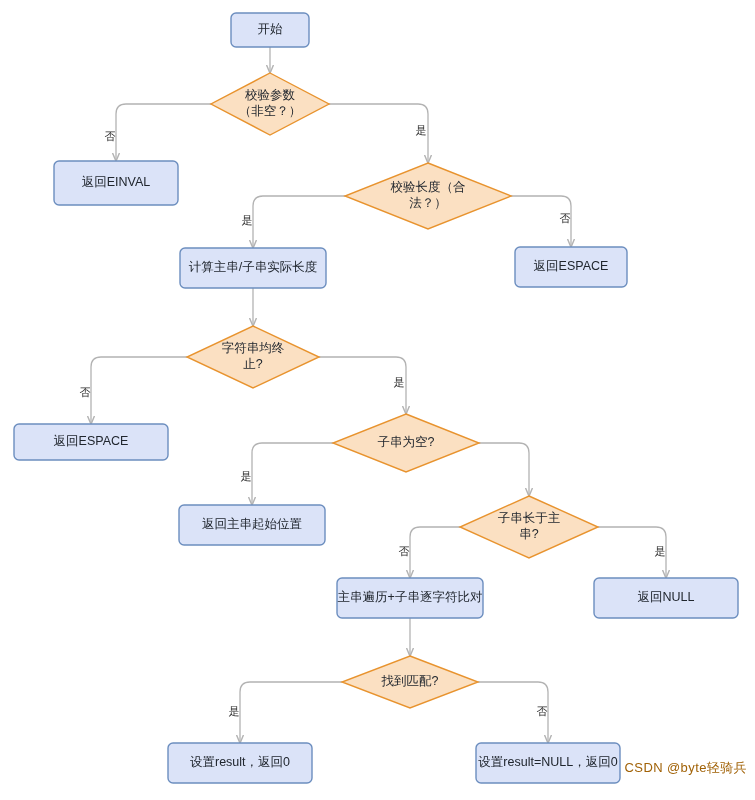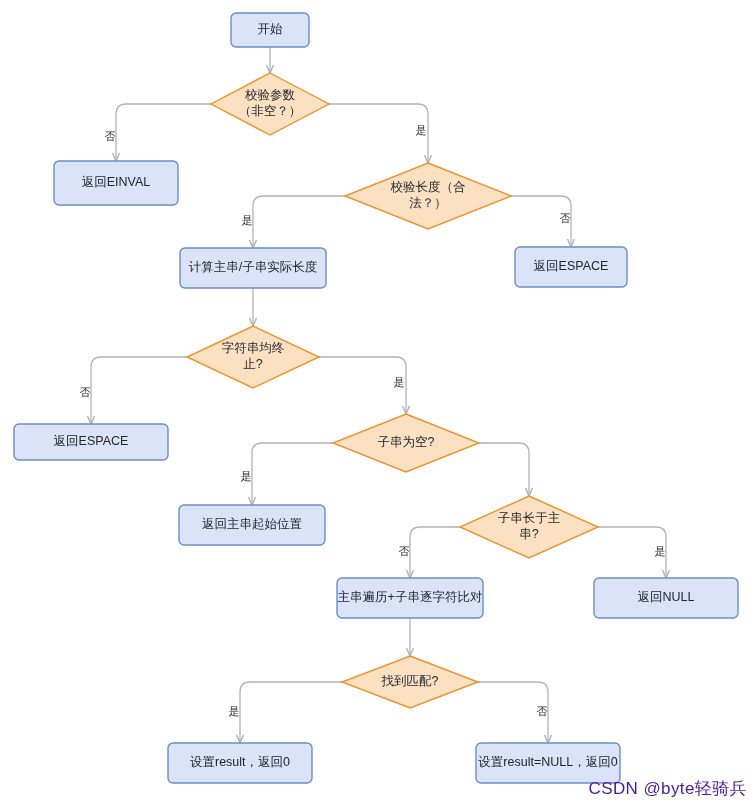--- a/index.html
+++ b/index.html
@@ -55,24 +55,24 @@
   .edge-label {
     font-family: "Liberation Sans", "DejaVu Sans", sans-serif;
     font-size: 11px;
     fill: #2b2b2b;
     text-anchor: middle;
     dominant-baseline: middle;
   }
   .watermark {
     position: absolute;
     font-family: "Liberation Sans", "DejaVu Sans", sans-serif;
-    font-size: 17px;
-    color: #4c1d95;
+    font-size: 13px;
+    color: #a16207;
     right: 8px;
-    bottom: 0;
+    bottom: 23px;
     user-select: none;
     letter-spacing: 0.4px;
   }
 </style>
 </head>
 <body>
 
 <div id="flowchart-root">
   <svg class="flow-canvas" viewBox="0 0 755 800" xmlns="http://www.w3.org/2000/svg">
     <defs>

